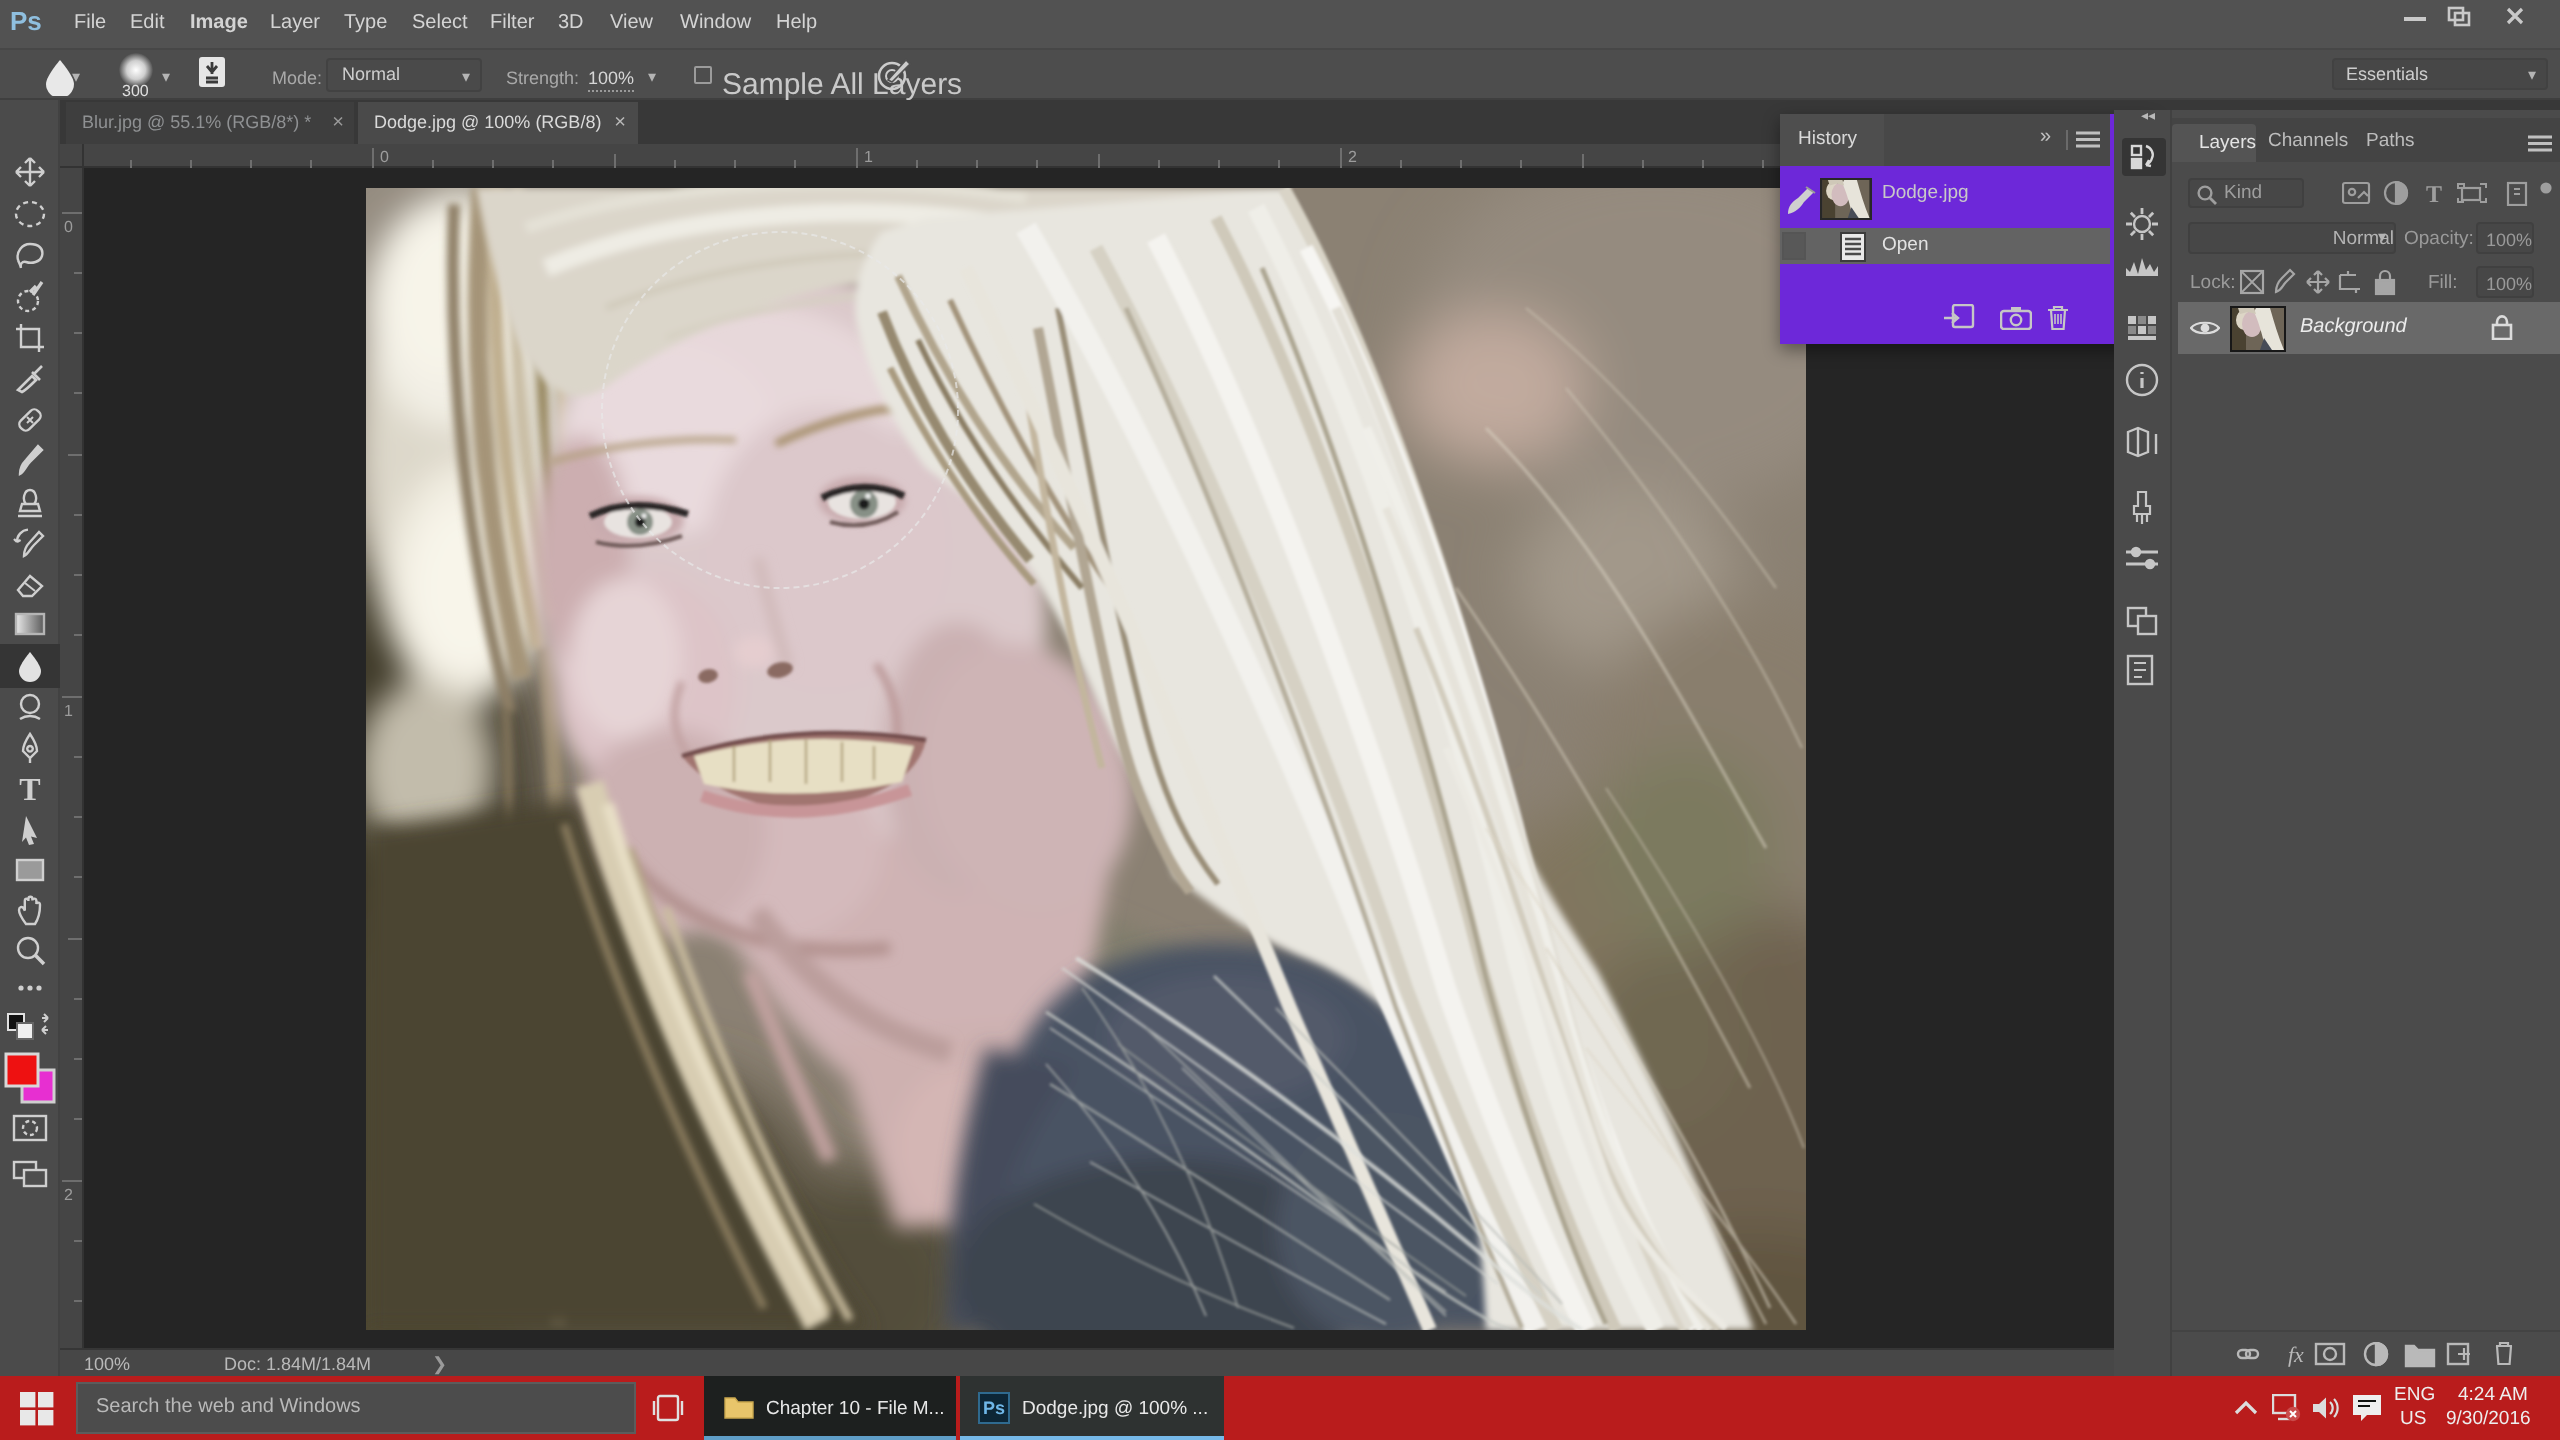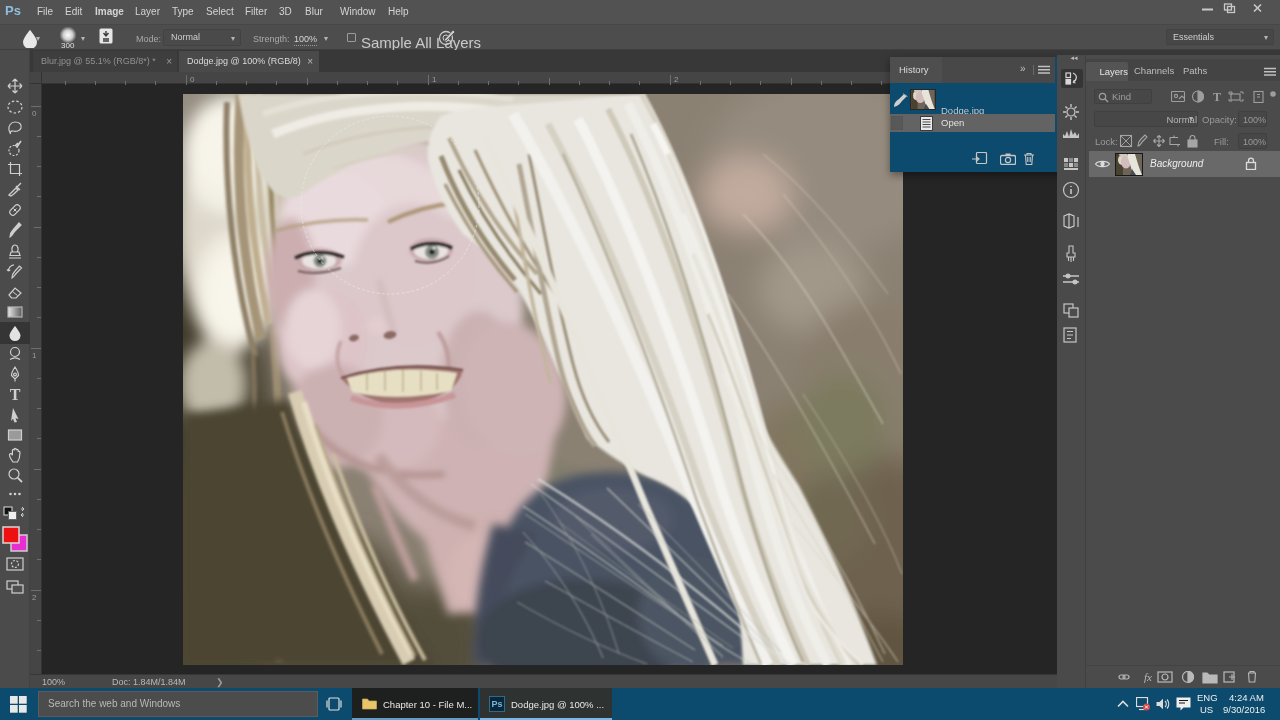--- a/index.html
+++ b/index.html
@@ -29,43 +29,43 @@
 
 #docarea { position:absolute; left:30px; top:72px; width:1028px; height:616px; background:#252525; }
 #ruler-top { position:absolute; left:0px; top:0; width:1028px; height:12px; background:#454545; border-bottom:1px solid #333; }
 #ruler-left { position:absolute; left:0; top:12px; width:12px; height:590px; background:#454545; border-right:1px solid #333; }
 #statusbar { position:absolute; left:0; top:602px; width:1028px; height:14px; background:#474747; border-top:1px solid #363636; color:#b9b9b9; font-size:9px; }
 
 
 #photo { position:absolute; left:153px; top:22px; width:720px; height:571px; background:#8a8072; }
 
 
-#history { position:absolute; left:890px; top:57px; width:187px; height:115px; background:#0c4a6e; box-shadow:0 3px 8px rgba(0,0,0,0.4); font-size:9.5px; color:#cccccc; }
+#history { position:absolute; left:890px; top:57px; width:187px; height:115px; background:#6d28d9; box-shadow:0 3px 8px rgba(0,0,0,0.4); font-size:9.5px; color:#cccccc; }
 #iconstrip { position:absolute; left:1057px; top:55px; width:29px; height:633px; background:#4a4a4a; border-right:1px solid #414141; }
 #layers { overflow:hidden; position:absolute; left:1086px; top:55px; width:194px; height:633px; background:#4b4b4b; font-size:9.5px; color:#c3c3c3;text-align:right; }
 
 
-#taskbar { position:absolute; left:0; top:688px; width:1280px; height:32px; background:#0c4a6e; color:#dedede; }
+#taskbar { position:absolute; left:0; top:688px; width:1280px; height:32px; background:#b91c1c; color:#dedede; }
 #searchbox { position:absolute; left:38px; top:3px; width:280px; height:26px; background:#4c4c4c; border:1px solid #5c5c5c; color:#b9b9b9; font-size:10px; line-height:24px; }
 </style>
 </head>
 <body>
 <div id="root">
 
   <div id="menubar">
     <div id="pslogo">Ps</div>
     <div class="mi" style="left:37px;">File</div>
     <div class="mi" style="left:65px;">Edit</div>
     <div class="mi" style="left:95px;font-weight:bold;">Image</div>
     <div class="mi" style="left:135px;">Layer</div>
     <div class="mi" style="left:172px;">Type</div>
     <div class="mi" style="left:206px;">Select</div>
     <div class="mi" style="left:245px;">Filter</div>
     <div class="mi" style="left:279px;">3D</div>
-    <div class="mi" style="left:305px;">Blur</div>
+    <div class="mi" style="left:305px;">View</div>
     <div class="mi" style="left:340px;">Window</div>
     <div class="mi" style="left:388px;">Help</div>
     <svg class="abs" style="left:1196px; top:0;" width="80" height="20">
       <rect x="6" y="8.5" width="11" height="2" fill="#c9c9c9"></rect>
       <rect x="31.5" y="6.5" width="7" height="6" fill="none" stroke="#c9c9c9" stroke-width="1.3"></rect>
       <rect x="28.5" y="4" width="7" height="6" fill="none" stroke="#c9c9c9" stroke-width="1.3"></rect>
       <path d="M58 4.5 L65 11.5 M65 4.5 L58 11.5" stroke="#c9c9c9" stroke-width="1.6"></path>
     </svg>
   </div>
 
@@ -514,21 +514,21 @@
     <div class="abs" style="left:20px; top:32px; width:26px; height:21px; background:#1a1a1a; border:1px solid #272727;"></div>
     <svg class="abs" style="left:21px; top:33px;" width="24" height="19" viewBox="0 0 26 21">
       <rect x="0" y="0" width="26" height="21" fill="#6e6557"></rect>
       <rect x="0" y="0" width="7" height="21" fill="#4a4231"></rect>
       <ellipse cx="6" cy="6" rx="4" ry="5" fill="#ddd6c6"></ellipse>
       <ellipse cx="10" cy="8" rx="5" ry="6.5" fill="#d2bcbe"></ellipse>
       <path d="M12 0 L19 0 C21 7 23 14 26 21 L17 21 C15 13 13 6 11 2 Z" fill="#e7e4da"></path>
       <path d="M14 21 L20 21 L16 15 Z" fill="#474c57"></path>
       <path d="M3 0 L11 0 L12 3 L8 2 L4 3 Z" fill="#cfc8b8"></path>
     </svg>
-    <div class="txt" style="left:51px; top:48px; color:#c9c9c9;">Dodge.jpg</div>
+    <div class="txt" style="left:51px; top:34px; color:#c9c9c9;">Dodge.jpg</div>
 
     <div class="abs" style="left:0; top:57px; width:165px; height:18px; background:#636363;"></div>
     <div class="abs" style="left:1px; top:59px; width:12px; height:14px; border:1px solid #555; background:#585858;"></div>
     <svg class="abs" style="left:30px; top:59px;" width="13" height="15">
       <rect x="0.5" y="0.5" width="12" height="14" fill="#e9e9e9" stroke="#3c3c3c"></rect>
       <path d="M2.5 3.5 h8 M2.5 6 h8 M2.5 8.5 h8 M2.5 11 h8" stroke="#4a4a4a" stroke-width="1.2"></path>
     </svg>
     <div class="txt" style="left:51px; top:60px; color:#e2e2e2;">Open</div>
 
     <svg class="abs" style="left:82px; top:95px;" width="16" height="13">

